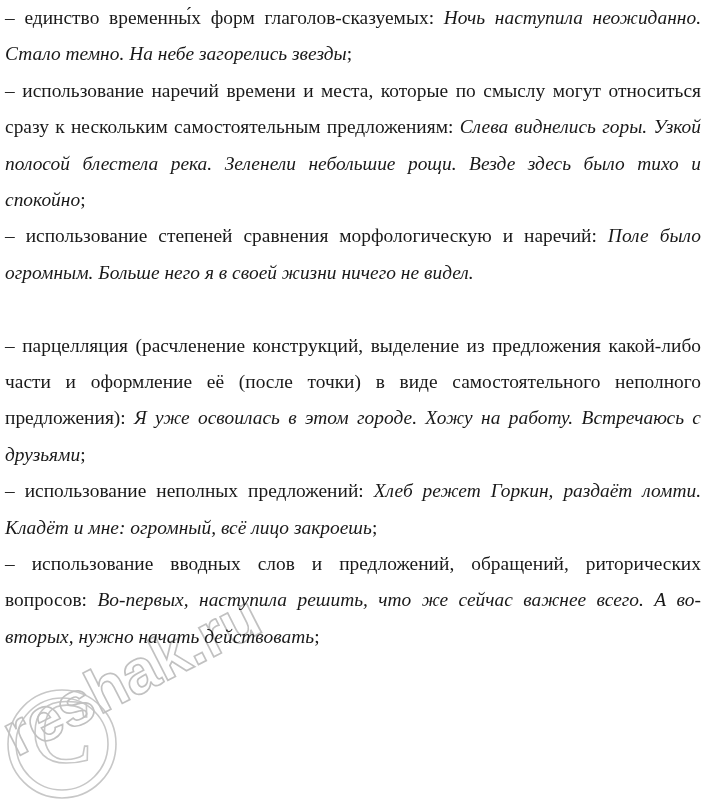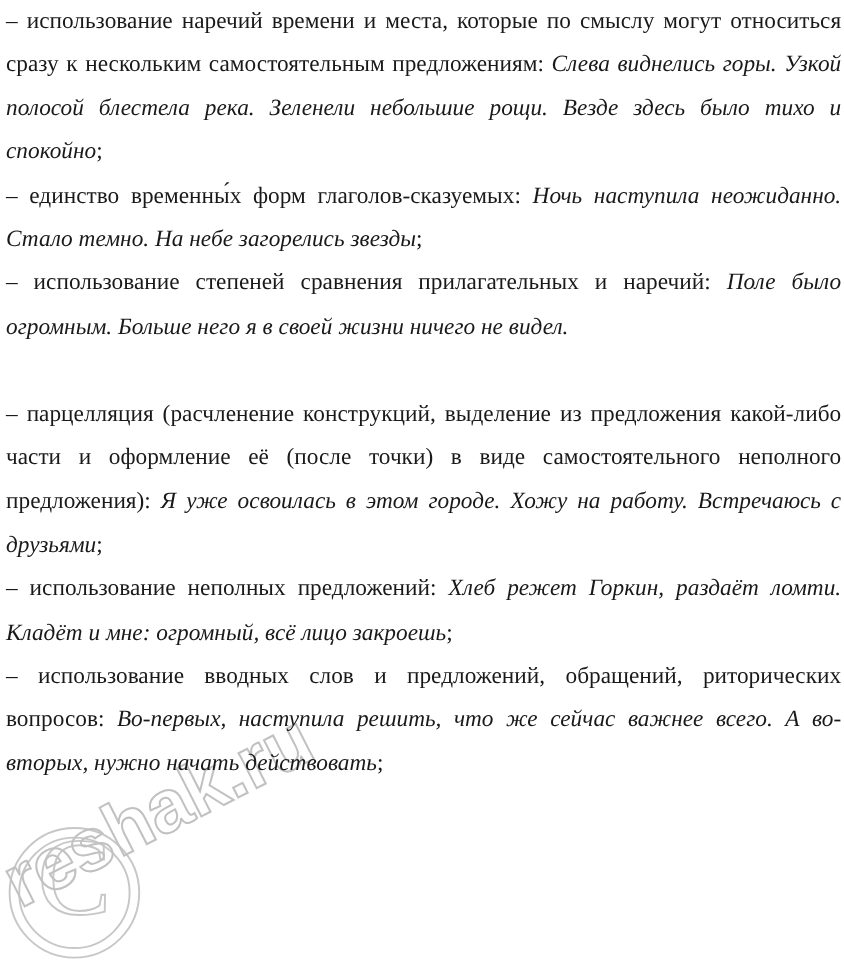--- a/index.html
+++ b/index.html
@@ -75,25 +75,25 @@
     overflow: visible;
   }
 </style>
 </head>
 <body>
 
 <div id="page">
 
   <div id="text-column">
 
+    <p class="para"><span>– единство временны́х форм глаголов-сказуемых: </span><i>Ночь наступила неожиданно. Стало темно. На небе загорелись звезды</i><span>;</span></p>
+
     <p class="para j-all"><span>– использование наречий времени и места, которые по смыслу могут относиться сразу к нескольким самостоятельным предложениям: </span><i>Слева виднелись горы. Узкой полосой блестела река. Зеленели небольшие рощи. Везде здесь было тихо и спокойно</i><span>;</span></p>
 
-    <p class="para"><span>– единство временны́х форм глаголов-сказуемых: </span><i>Ночь наступила неожиданно. Стало темно. На небе загорелись звезды</i><span>;</span></p>
-
-    <p class="para"><span>– использование степеней сравнения прилагательных и наречий: </span><i>Поле было огромным. Больше него я в своей жизни ничего не видел.</i><span></span></p>
+    <p class="para"><span>– использование степеней сравнения морфологическую и наречий: </span><i>Поле было огромным. Больше него я в своей жизни ничего не видел.</i><span></span></p>
 
     <div class="blank-line"></div>
 
 
 
     <p class="para"><span>– парцелляция (расчленение конструкций, выделение из предложения какой-либо части и оформление её (после точки) в виде самостоятельного неполного предложения): </span><i>Я уже освоилась в этом городе. Хожу на работу. Встречаюсь с друзьями</i><span>;</span></p>
 
     <p class="para"><span>– использование неполных предложений: </span><i>Хлеб режет Горкин, раздаёт ломти. Кладёт и мне: огромный, всё лицо закроешь</i><span>;</span></p>
 
     <p class="para"><span>– использование вводных слов и предложений, обращений, риторических вопросов: </span><i>Во-первых, наступила решить, что же сейчас важнее всего. А во-вторых, нужно начать действовать</i><span>;</span></p>

